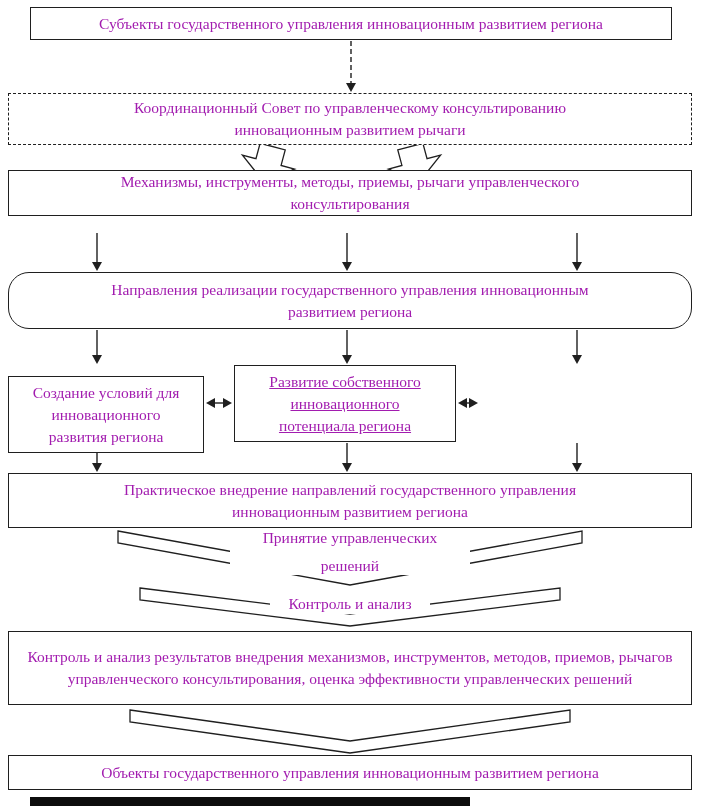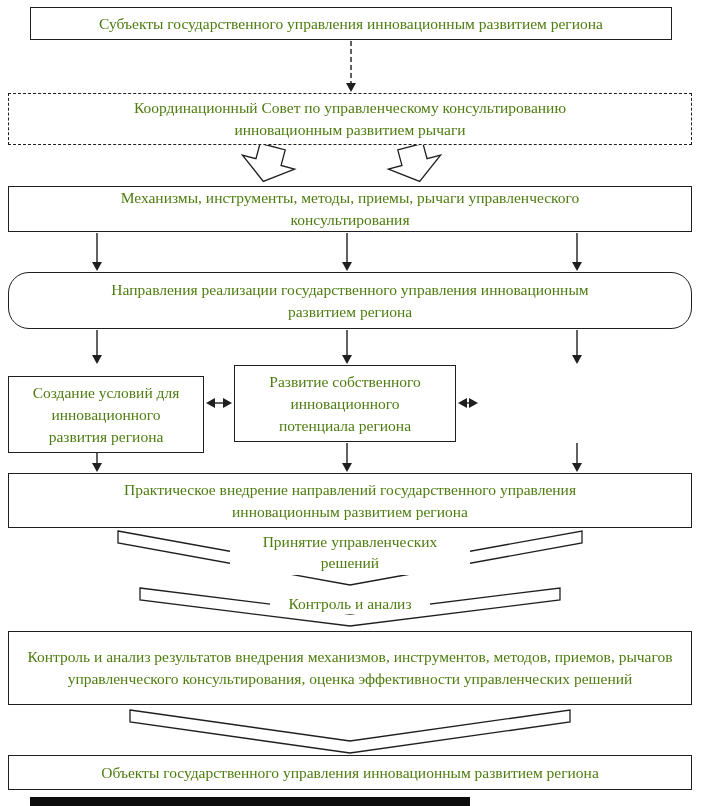--- a/index.html
+++ b/index.html
@@ -1,39 +1,39 @@
 <!DOCTYPE html>
 <html><head>
 <meta charset="utf-8">
 <style>
   html,body{margin:0;padding:0;background:#ffffff;}
   .canvas{
     position:relative;width:702px;height:806px;background:#ffffff;
     font-family:"Liberation Serif","DejaVu Serif",serif;
-    color:#4d7c0f;overflow:hidden;
+    color:#a21caf;overflow:hidden;
   }
   svg.connectors{position:absolute;left:0;top:0;z-index:1;}
   .box{
     position:absolute;box-sizing:border-box;background:#ffffff;
     border:1.5px solid #1f1f1f;display:flex;align-items:center;justify-content:center;
     text-align:center;font-size:15.5px;line-height:22px;z-index:2;padding:2px 4px;
   }
   .box.dashed{border-style:dashed;}
   .inner{display:inline-block;}
   .mw160{max-width:160px;}
   .mw170{max-width:170px;}
   .mw195{max-width:195px;}
   .mw200{max-width:200px;}
   .mw480{max-width:480px;}
   .mw520{max-width:520px;}
   .mw540{max-width:540px;}
   .mw650{max-width:660px;}
   .chev-label{
     position:absolute;z-index:3;background:#ffffff;display:flex;align-items:center;
-    justify-content:center;text-align:center;font-size:15.5px;line-height:21px;
+    justify-content:center;text-align:center;font-size:15.5px;line-height:28px;
   }
   .bottom-bar{position:absolute;left:30px;top:797px;width:440px;height:9px;background:#0d0d0d;z-index:2;}
 </style>
 </head>
 <body>
 
 <div class="canvas">
 
   <svg class="connectors" width="702" height="806" viewBox="0 0 702 806">
 
@@ -93,33 +93,33 @@
   </svg>
 
   <div class="box" style="left:30px;top:7px;width:642px;height:33px;">
     <span class="inner">Субъекты государственного управления инновационным развитием региона</span>
   </div>
 
   <div class="box dashed" style="left:8px;top:93px;width:684px;height:52px;">
     <span class="inner mw480">Координационный Совет по управленческому консультированию инновационным развитием рычаги</span>
   </div>
 
-  <div class="box" style="left:8px;top:186px;width:684px;height:46px;">
+  <div class="box" style="left:8px;top:170px;width:684px;height:46px;">
     <span class="inner mw520">Механизмы, инструменты, методы, приемы, рычаги управленческого консультирования</span>
   </div>
 
   <div class="box" style="left:8px;top:272px;width:684px;height:57px;border-radius:21px;">
     <span class="inner mw540">Направления реализации государственного управления инновационным развитием региона</span>
   </div>
 
   <div class="box" style="left:8px;top:376px;width:196px;height:77px;">
     <span class="inner mw160">Создание условий для инновационного развития региона</span>
   </div>
 
-  <div class="box" style="left:234px;top:365px;width:222px;height:77px;">
+  <div class="box" style="left:234px;top:365px;width:222px;height:77px;text-decoration:underline;">
     <span class="inner mw170">Развитие собственного инновационного потенциала региона</span>
   </div>
 
 
   <div class="box" style="left:8px;top:473px;width:684px;height:55px;">
     <span class="inner mw520">Практическое внедрение направлений государственного управления инновационным развитием региона</span>
   </div>
 
   <div class="chev-label" style="left:230px;top:529px;width:240px;height:46px;">
     <span class="inner mw195">Принятие управленческих решений</span>

